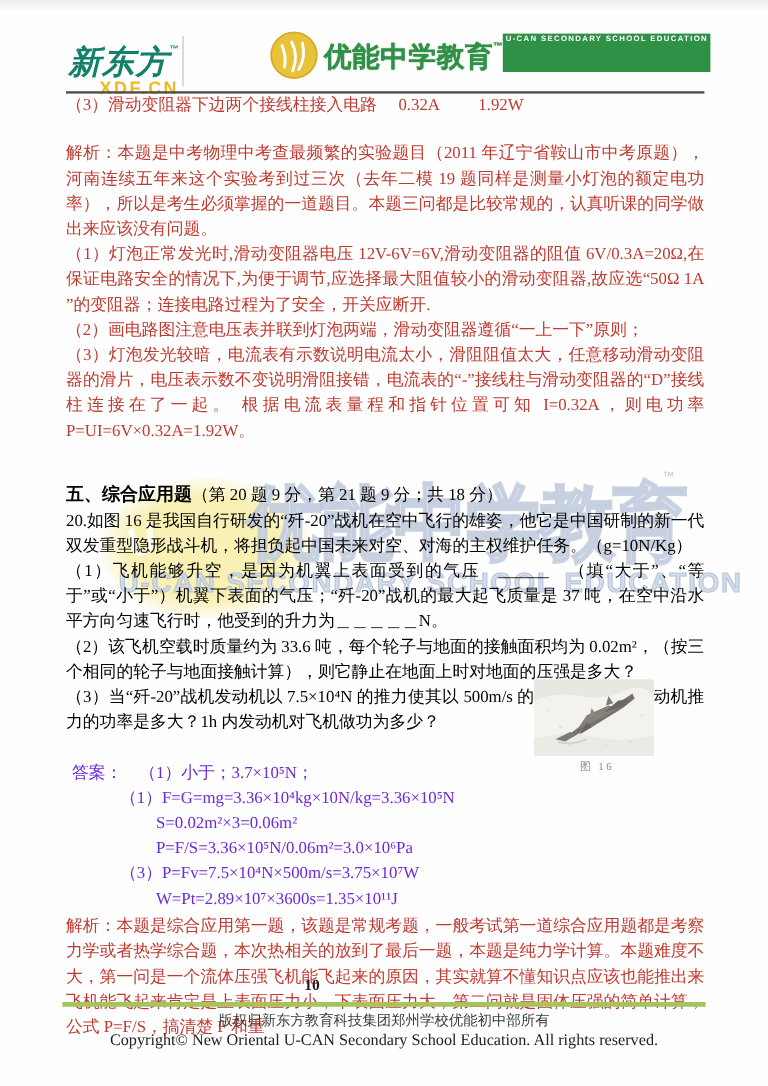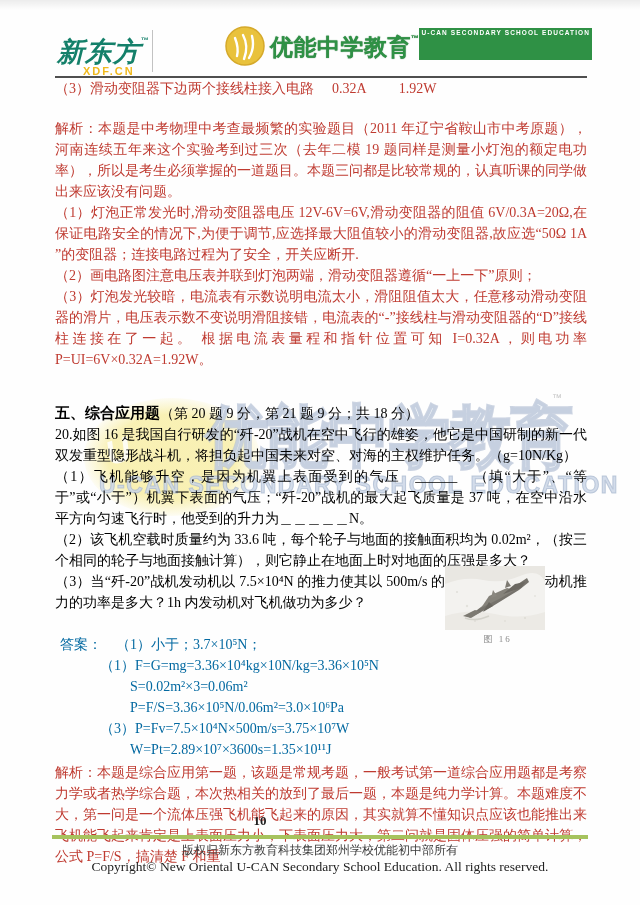--- a/index.html
+++ b/index.html
@@ -12,21 +12,21 @@
   .scan-edge { position:absolute; top:0; left:0; right:0; height:10px;
     background:linear-gradient(to bottom, rgba(0,0,0,0.07), rgba(0,0,0,0)); }
 
   
   .xdf-logo { position:absolute; top:27px; left:57px; width:95px; }
   .xdf-name { font-family:"Liberation Sans","DejaVu Sans",sans-serif;
     font-weight:bold; font-style:italic; font-size:27px; line-height:27px;
     color:#14806a; letter-spacing:1px; }
   .xdf-tm { font-size:8px; color:#14806a; vertical-align:18px; font-style:normal; }
   .xdf-domain { font-family:"Liberation Sans","DejaVu Sans",sans-serif;
-    font-weight:bold; font-size:11px; color:#f0b91d; letter-spacing:2px;
+    font-weight:bold; font-size:15px; color:#f0b91d; letter-spacing:2px;
     margin:-1px 0 0 26px; }
   .logo-divider { position:absolute; top:30px; left:152px; width:1px; height:42px;
     background:#c2c2c2; }
   .ucan-logo { position:absolute; top:26px; right:48px; display:flex; align-items:flex-start; }
   .ucan-badge { width:40px; height:40px; margin-right:5px; flex:0 0 auto; }
   .ucan-col { display:flex; flex-direction:row; }
   .ucan-name { font-family:"Liberation Sans","DejaVu Sans",sans-serif;
     font-weight:bold; font-size:23px; line-height:25px; color:#2f9145;
     text-shadow:0 0 1px #1c6e31; letter-spacing:0.5px; }
   .ucan-tm { font-size:8px; color:#2f9145; vertical-align:14px; }
@@ -65,21 +65,21 @@
   .content { position:absolute; left:55px; top:78px; width:532px; z-index:1;
     font-size:14px; line-height:21px; text-align:justify; }
   .content p { margin:0; }
   .red { color:#bf3a30; }
   .black { color:#000000; }
   .ln1-val { display:inline-block; }
   .gap-analysis { margin-top:19px !important; }
   .gap-section { margin-top:33px !important; }
   .section-head { text-align:left; }
   .section-title { font-weight:bold; font-size:15px; }
-  .answers { margin-top:21px !important; color:#0369a1; text-align:left; }
+  .answers { margin-top:21px !important; color:#6d28d9; text-align:left; }
   .ans-row { margin:0; line-height:21px; white-space:nowrap; }
   .ans-first { padding-left:5px; }
   .ans-label { margin-right:14px; }
   .ans-item { padding-left:45px; }
   .ans-cont { padding-left:75px; }
   .gap-analysis2 { margin-top:2px !important; }
 
   
   .jet-figure { position:absolute; left:445px; top:566px; width:105px; z-index:1;
     text-align:center; }

